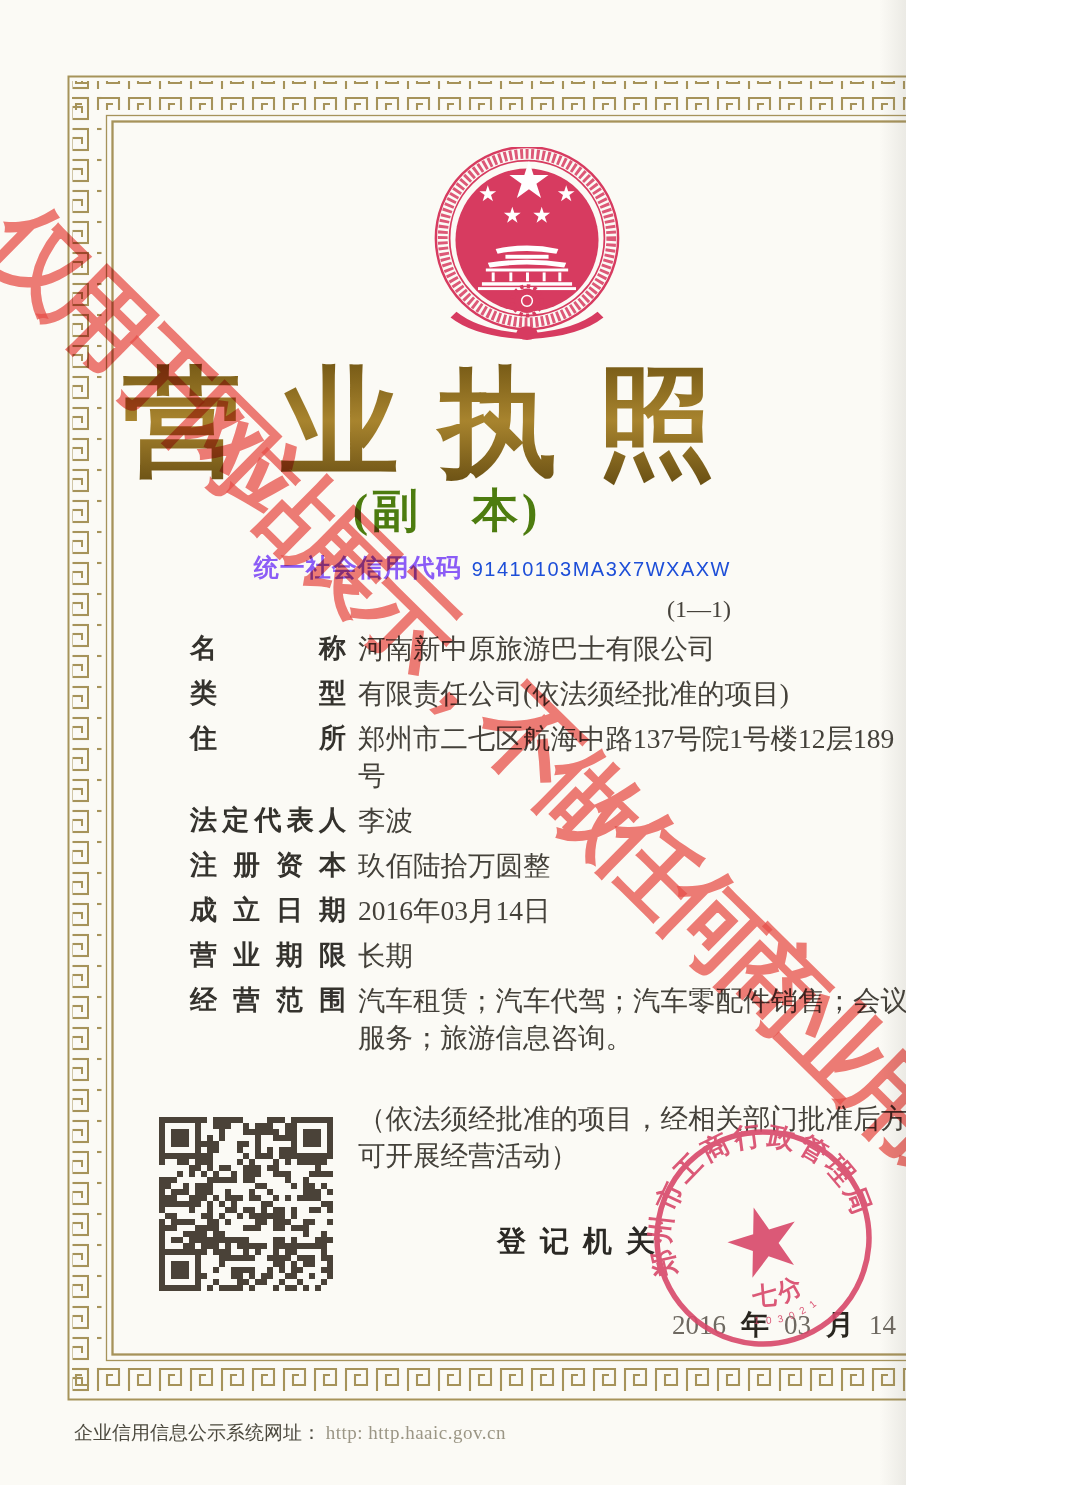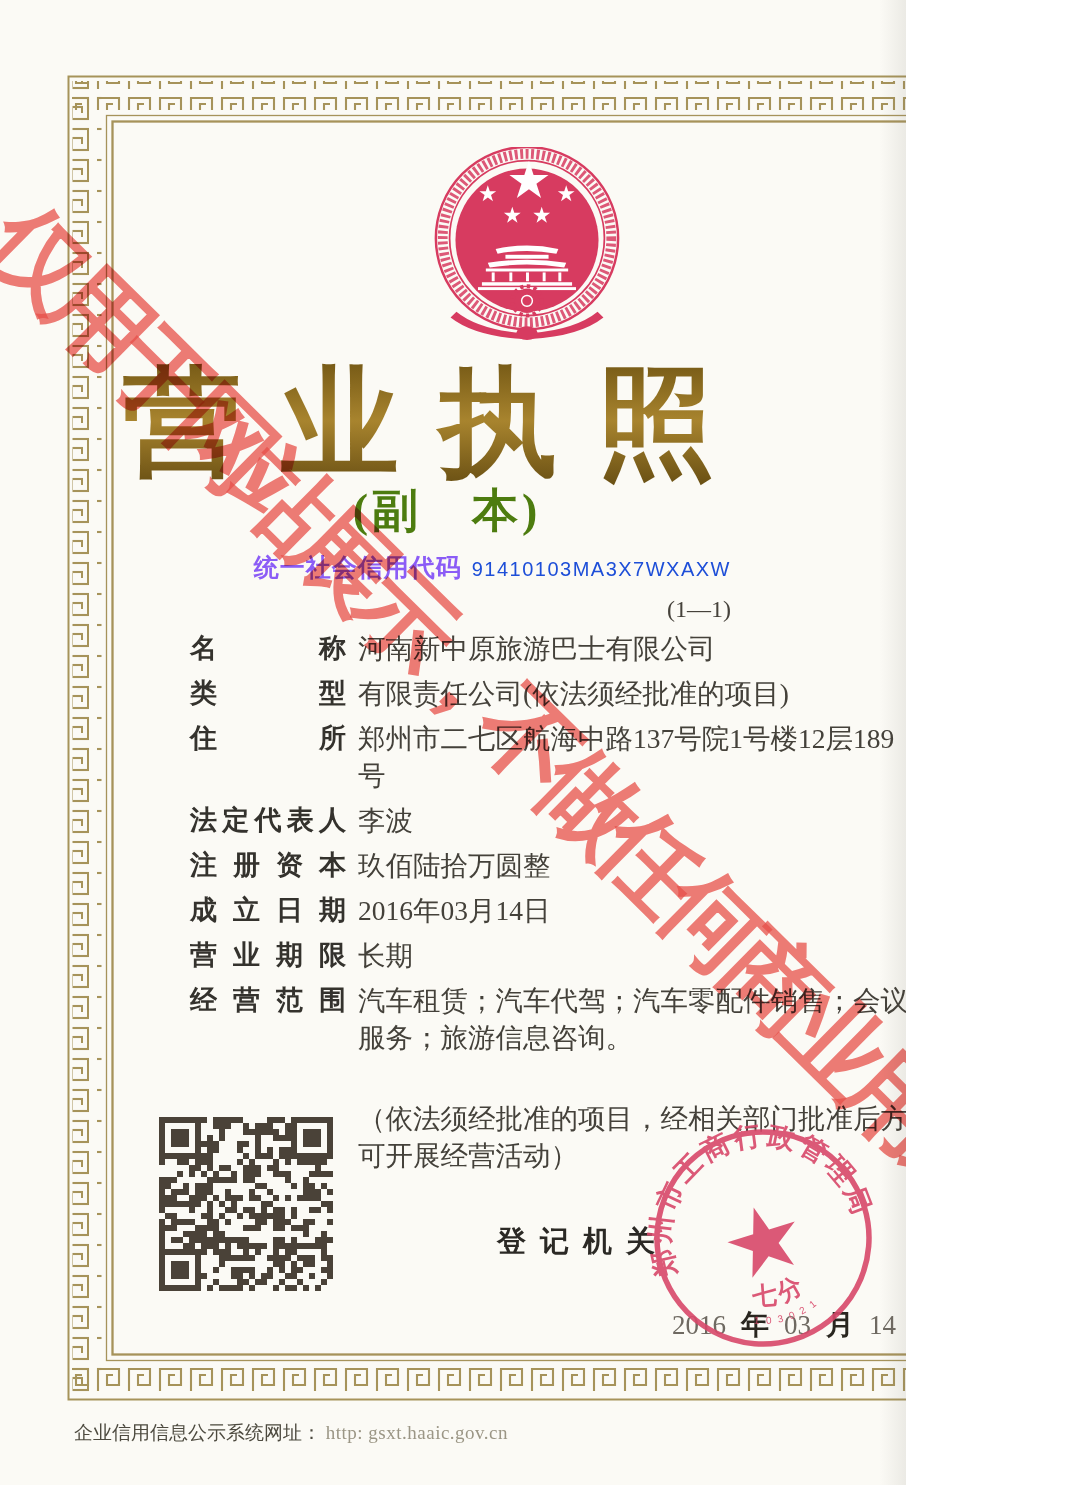--- a/index.html
+++ b/index.html
@@ -697,19 +697,19 @@
       </text>
       <text font-size="10" fill="#d8486a" letter-spacing="2">
         <textPath href="#sArcSerial" startOffset="50%" text-anchor="middle">1 0 3 0 2 1</textPath>
       </text>
     </g>
   </svg>
 
   <div class="abs footer">
     <div class="footer-left">
       <span>企业信用信息公示系统网址：</span>
-      <span class="footer-url">http:  gsxt.haaic.gov.cn</span>
+      <span class="footer-url">http:  http.haaic.gov.cn</span>
     </div>
   </div>
 
   <div class="abs watermark">仅用于网站展示，不做任何商业用途</div>
 
 </div>
 
 </body></html>

